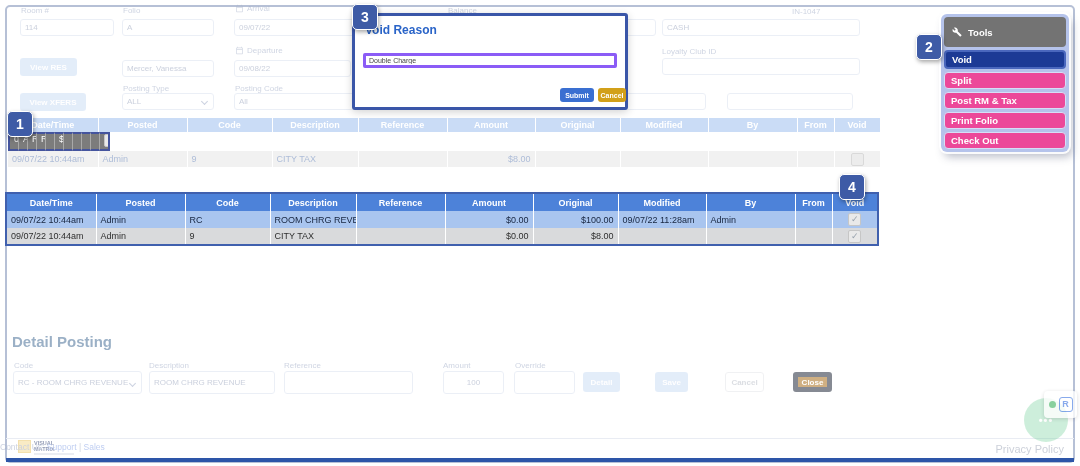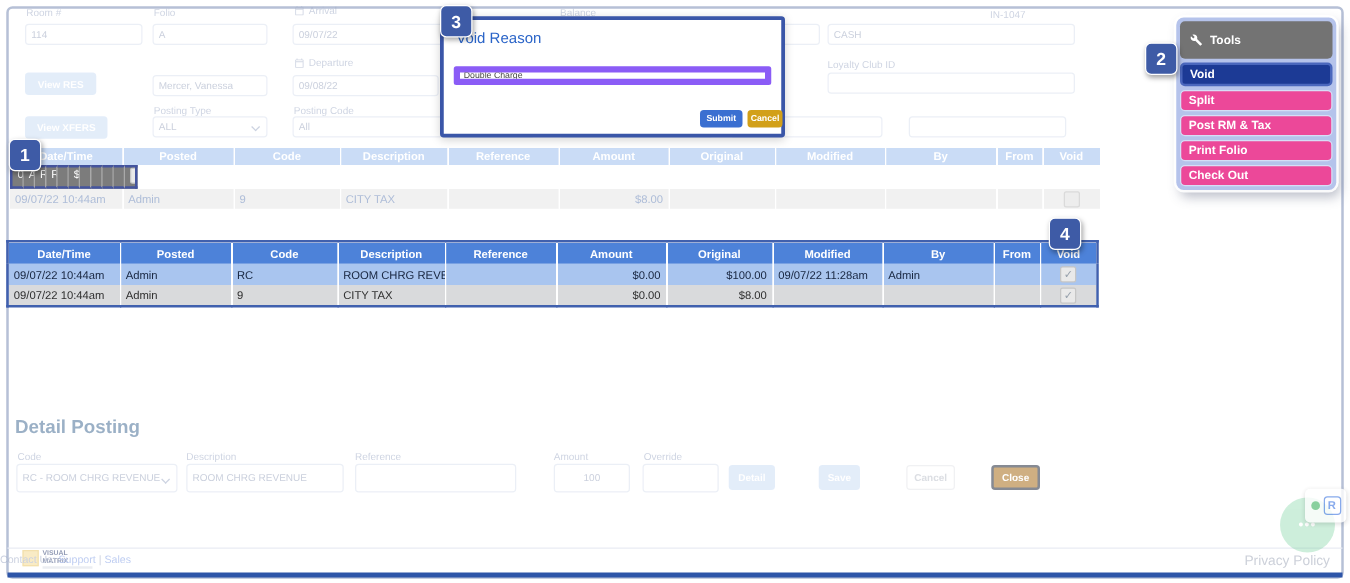--- a/index.html
+++ b/index.html
@@ -13,21 +13,21 @@
   .lbl{position:absolute;font-size:8px;color:#9fabc6;white-space:nowrap}
   .lbl-ico{display:flex;align-items:center;gap:3px}
   .inp{position:absolute;height:17px;border:1px solid #d9e0ee;border-radius:3px;background:#fff;
        font-family:inherit;font-size:8px;color:#98a3bd;padding:0 4px;box-sizing:border-box;outline:none}
   .sel{display:flex;align-items:center}
   .chev{position:absolute;right:6px;top:5px;width:4px;height:4px;border-right:1.2px solid #9aa7c4;border-bottom:1.2px solid #9aa7c4;transform:rotate(45deg)}
   .btn{position:absolute;display:flex;align-items:center;justify-content:center;border:none;border-radius:3px;
        font-family:inherit;font-size:8px;font-weight:bold;cursor:pointer;box-sizing:border-box}
   .btn-blue{background:#c9dcf5;color:#fff}
   .btn-ghost{background:#fff;border:1px solid #e3e4e8;color:#b9bec8}
-  .btn-yellow{background:#a16207;border:2px solid #0f172a;color:#fff}
+  .btn-yellow{background:#a16207;border:5px solid #0f172a;color:#fff}
 
   
   table{position:absolute;border-collapse:collapse;table-layout:fixed;font-size:9px}
   th,td{white-space:nowrap;overflow:hidden;padding:0 4px;box-sizing:border-box}
   .ta-r{text-align:right}.ta-c{text-align:center}
   #t1{left:8px;top:118px;width:872px}
   #t1 th{background:#cadcf6;color:#fff;font-weight:bold;height:14px;border-right:1px solid #fff;text-align:center}
   #t1 tr.sel td{background:#7c7c7c;color:#fff;height:19px;border-right:1px solid #a9a9a9;
                 border-top:2px solid #44549e;border-bottom:2px solid #44549e}
   #t1 tr.sel td:first-child{border-left:2px solid #44549e}
@@ -49,22 +49,22 @@
          box-sizing:border-box;z-index:30;box-shadow:0 0 0 2px rgba(255,255,255,.9),3px 5px 9px rgba(60,70,100,.35)}
   .tools-hdr{height:30px;background:#737373;border-radius:4px;display:flex;align-items:center;gap:6px;
              padding-left:8px;color:#fff;font-size:9.5px;font-weight:bold}
   .tool-btn{height:17px;margin-top:3px;background:#ec4899;border:1px solid #d6def6;border-radius:4px;display:flex;
             align-items:center;padding-left:6px;color:#fff;font-size:9.5px;font-weight:bold;cursor:pointer;box-sizing:border-box}
   .tool-btn.active{height:19px;background:#1c3a95;border:2px solid #4a67bd;color:#fff}
 
   
   .modal{position:absolute;left:352px;top:13px;width:276px;height:97px;background:#fff;border:3px solid #3a56a8;
          border-radius:3px;z-index:50;box-shadow:0 2px 8px rgba(0,0,0,.18);box-sizing:border-box}
-  .modal-title{position:absolute;left:10px;top:7px;font-size:12px;font-weight:normal;color:#2a64c8}
-  .modal-inp{position:absolute;left:8px;top:37px;width:254px;height:15px;border:5px solid #8b5cf6;border-radius:2px;
+  .modal-title{position:absolute;left:10px;top:7px;font-size:12px;font-weight:bold;color:#2a64c8}
+  .modal-inp{position:absolute;left:8px;top:37px;width:254px;height:15px;border:3px solid #8b5cf6;border-radius:2px;
              font-family:inherit;font-size:7px;color:#444;padding:0 3px;box-sizing:border-box;outline:none}
   .modal-btn{position:absolute;height:14px;border:none;border-radius:3px;color:#fff;font-family:inherit;
              font-size:7px;font-weight:bold;display:flex;align-items:center;justify-content:center;cursor:pointer}
   .m-submit{left:205px;top:72px;width:34px;background:#3a6fd1}
   .m-cancel{left:243px;top:72px;width:28px;background:#d2a019}
 
   
   .badge{position:absolute;width:24px;height:24px;background:#3e5ba6;border:1px solid #fff;border-radius:5px;
          color:#fff;font-size:14px;font-weight:bold;display:flex;align-items:center;justify-content:center;
          z-index:60;box-shadow:1px 2px 4px rgba(0,0,0,.35)}

